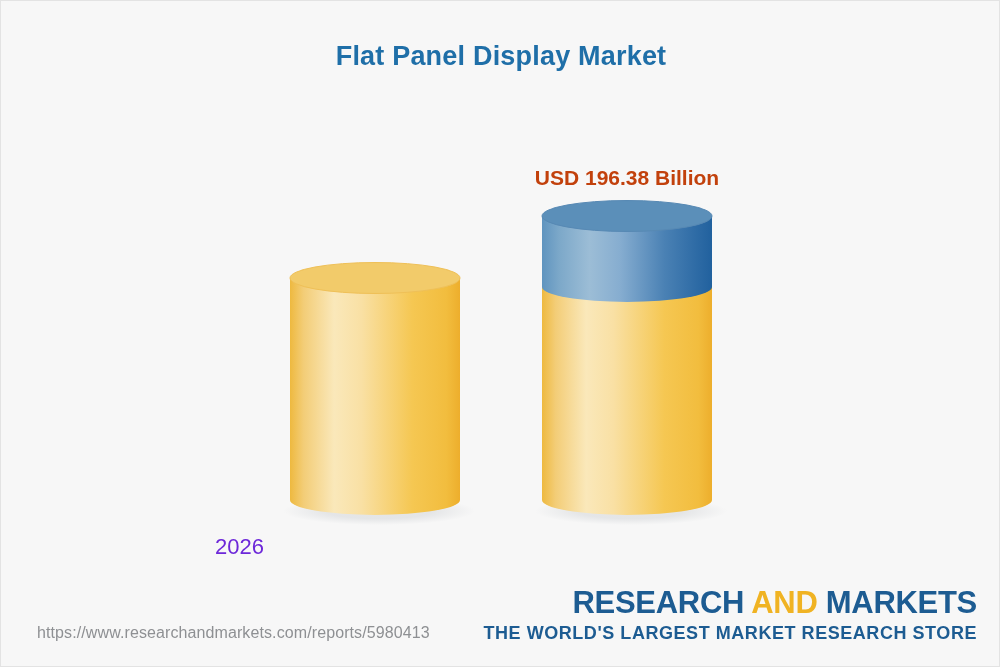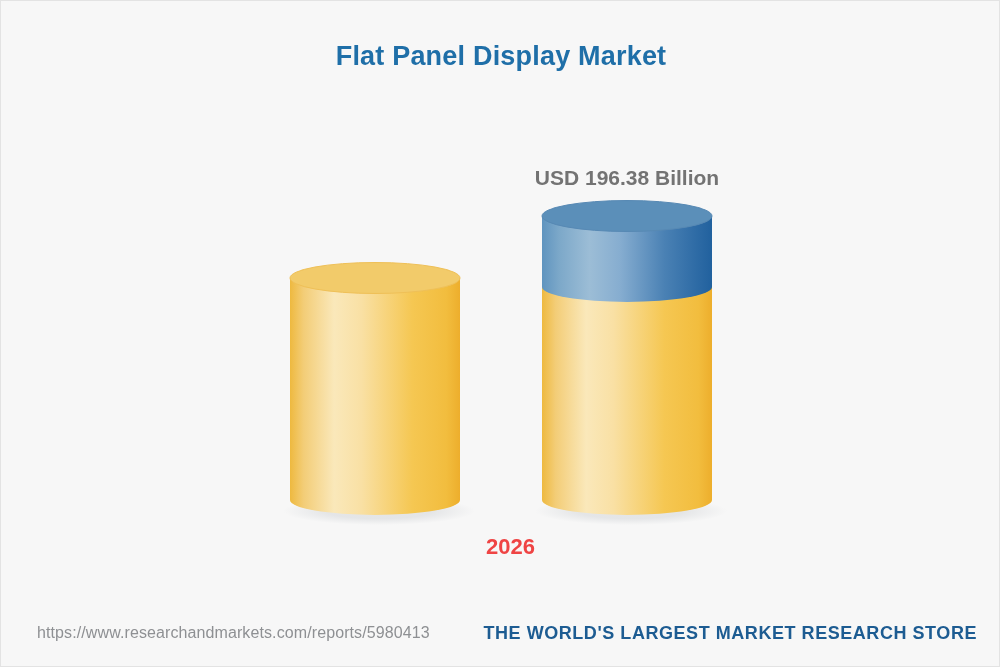--- a/index.html
+++ b/index.html
@@ -49,30 +49,30 @@
     top: 0;
     width: 1000px;
     height: 667px;
   }
   .value-label {
     position: absolute;
     width: 320px;
     text-align: center;
     font-size: 21px;
     font-weight: bold;
-    color: #737373;
+    color: #c2410c;
     white-space: nowrap;
   }
   .cat-label {
     position: absolute;
     width: 320px;
-    text-align: right;
+    text-align: left;
     font-size: 22px;
-    font-weight: bold;
-    color: #ef4444;
+    font-weight: normal;
+    color: #6d28d9;
   }
   .footer-url {
     position: absolute;
     left: 36px;
     bottom: 24px;
     font-size: 16px;
     color: #8e9093;
     letter-spacing: 0.1px;
   }
   .logo {
@@ -161,16 +161,17 @@
     </g>
   </svg>
 
   <div class="value-label" style="left:466px; top:165px;">USD 196.38 Billion</div>
 
   <div class="cat-label" style="left:214px; top:533px;">2026</div>
 
   <div class="footer-url">https://www.researchandmarkets.com/reports/5980413</div>
 
   <div class="logo">
+    <div class="logo-main"><span>RESEARCH</span><span class="logo-and"> AND </span><span>MARKETS</span></div>
     <div class="logo-tag">THE WORLD'S LARGEST MARKET RESEARCH STORE</div>
   </div>
 
 </div>
 
 </body></html>

